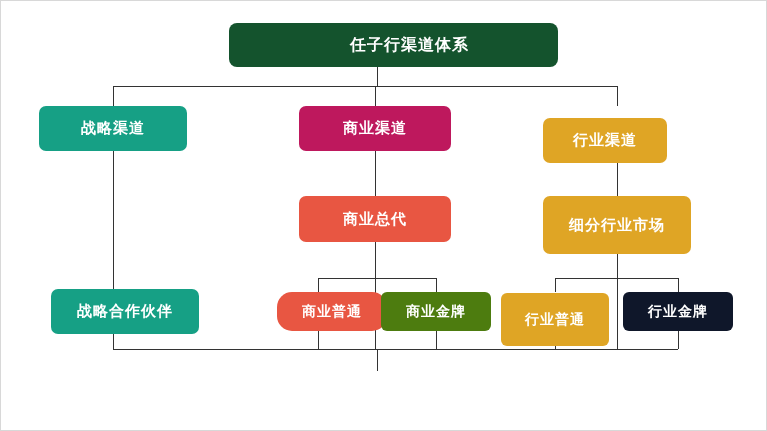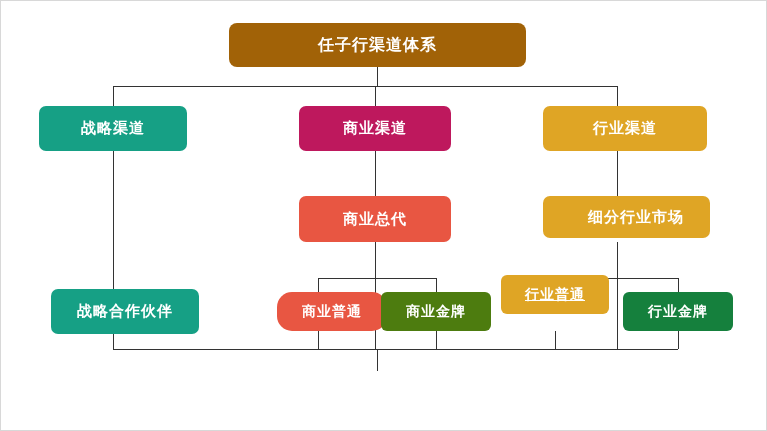--- a/index.html
+++ b/index.html
@@ -38,27 +38,27 @@
     letter-spacing: 1px;
     white-space: nowrap;
   }
   .lg { font-size: 16px; border-radius: 8px; }
   .md { font-size: 15px; border-radius: 7px; }
   .sm { font-size: 14px; border-radius: 6px; }
 
   .n-root       { left: 228px; top: 22px;  width: 297px; height: 44px; }
   .n-strategic  { left: 38px;  top: 105px; width: 148px; height: 45px; }
   .n-commercial { left: 298px; top: 105px; width: 152px; height: 45px; }
-  .n-industry   { left: 542px; top: 105px; width: 164px; height: 45px; }
+  .n-industry   { left: 542px; top: 117px; width: 124px; height: 45px; }
   .n-cagent     { left: 298px; top: 195px; width: 152px; height: 46px; }
-  .n-imarket    { left: 542px; top: 195px; width: 148px; height: 42px; padding-left: 19px; }
+  .n-imarket    { left: 542px; top: 195px; width: 148px; height: 58px; }
   .n-spartner   { left: 38px;  top: 288px; width: 148px; height: 45px; }
   .n-cnormal    { left: 276px; top: 291px; width: 110px; height: 39px; border-radius: 15px; }
   .n-cgold      { left: 380px; top: 291px; width: 110px; height: 39px; }
-  .n-inormal    { left: 500px; top: 274px; width: 108px; height: 39px; text-decoration: underline; }
+  .n-inormal    { left: 500px; top: 292px; width: 108px; height: 53px; }
   .n-igold      { left: 622px; top: 291px; width: 110px; height: 39px; }
   .n-enduser    { left: 228px; top: 370px; width: 297px; height: 44px; }
 </style>
 </head>
 <body>
 
 <div class="canvas" style="--line-color: #333333; border-color: rgb(216, 216, 216); background: rgb(255, 255, 255);">
 
   <svg class="connectors" viewBox="0 0 767 431" width="767" height="431">
 
@@ -84,21 +84,21 @@
 
     <line x1="112" y1="333" x2="112" y2="348"></line>
     <line x1="317" y1="330" x2="317" y2="348"></line>
     <line x1="435" y1="330" x2="435" y2="348"></line>
     <line x1="554" y1="330" x2="554" y2="348"></line>
     <line x1="677" y1="330" x2="677" y2="348"></line>
     <line x1="112" y1="348" x2="677" y2="348"></line>
     <line x1="376" y1="348" x2="376" y2="370"></line>
   </svg>
 
-  <div class="node lg n-root" style="background-color: #a16207;">
+  <div class="node lg n-root" style="background-color: #14532d; padding-left: 32px;">
     <span>任子行渠道体系</span>
   </div>
 
   <div class="node md n-strategic" style="background-color: rgb(22, 160, 133);">
     <span>战略渠道</span>
   </div>
 
   <div class="node md n-commercial" style="background-color: #be185d;">
     <span>商业渠道</span>
   </div>
@@ -124,18 +124,18 @@
   </div>
 
   <div class="node sm n-cgold" style="background-color: #4d7c0f;">
     <span>商业金牌</span>
   </div>
 
   <div class="node sm n-inormal" style="background-color: rgb(223, 165, 37);">
     <span>行业普通</span>
   </div>
 
-  <div class="node sm n-igold" style="background-color: #15803d;">
+  <div class="node sm n-igold" style="background-color: #0f172a;">
     <span>行业金牌</span>
   </div>
 
 
 </div>
 
 </body></html>

